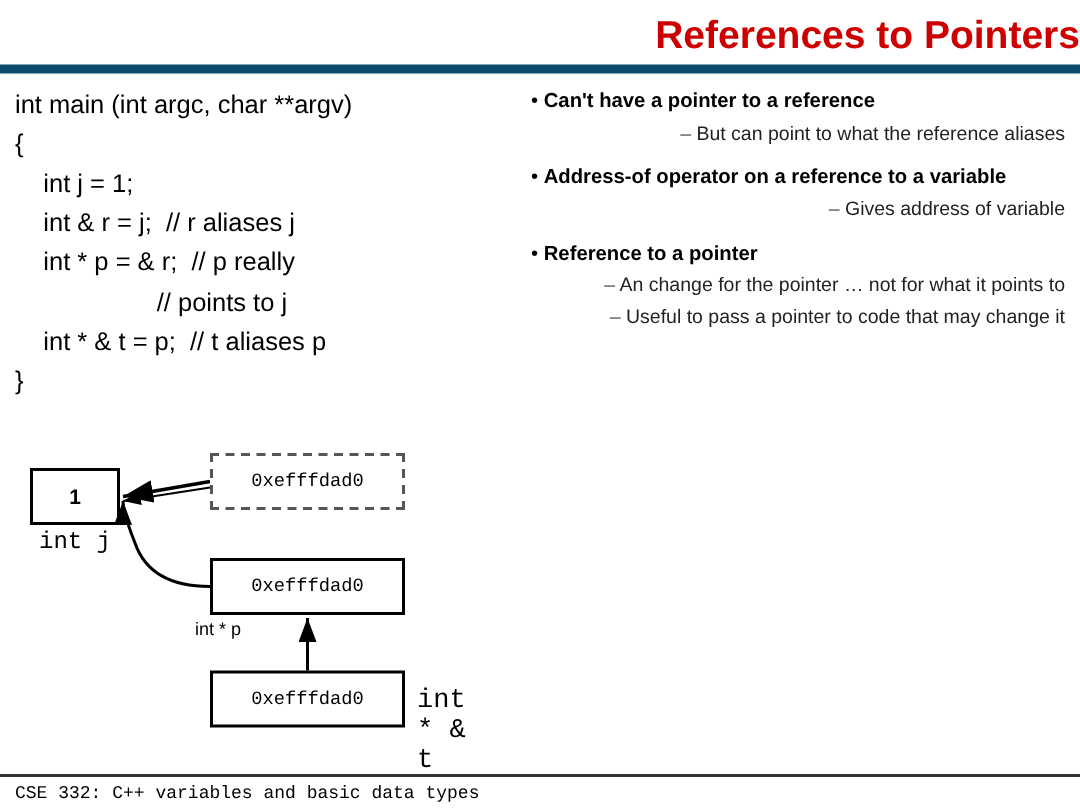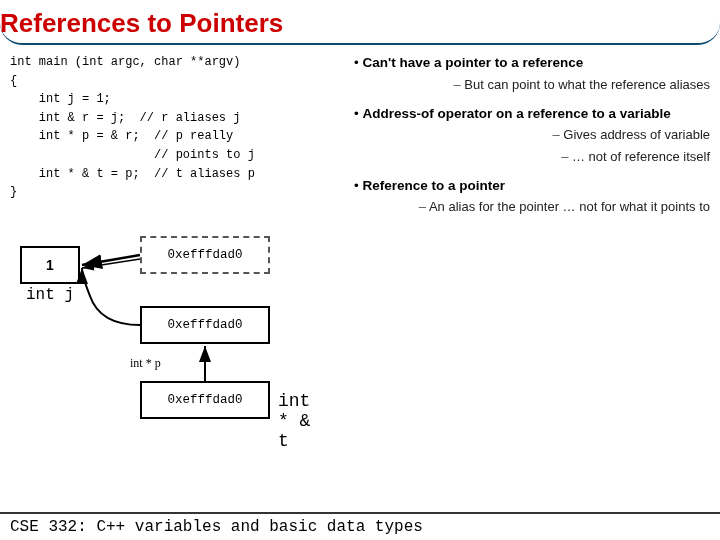--- a/index.html
+++ b/index.html
@@ -12,24 +12,23 @@
     }
 
     .page {
       width: 720px;
       height: 540px;
       display: flex;
       flex-direction: column;
     }
 
     .title-area {
-      text-align: left;
+      text-align: right;
       padding: 8px 0 4px 0;
-      border-bottom: 2px solid #0c4a6e;
-      border-radius: 22px;
+      border-bottom: 6px solid #0c4a6e;
     }
 
     .title-text {
       font-size: 26px;
       font-weight: bold;
       color: #cc0000;
     }
 
     .content-area {
       display: flex;
@@ -38,22 +37,22 @@
     }
 
     
     .left-panel {
       width: 330px;
       display: flex;
       flex-direction: column;
     }
 
     .code-block {
-      font-family: Liberation Mono, monospace;
-      font-size: 12px;
+      font-family: Liberation Sans, sans-serif;
+      font-size: 17px;
       color: #000;
       line-height: 1.55;
       white-space: pre;
       margin-bottom: 10px;
     }
 
     
     .diagram-area {
       position: relative;
       width: 320px;
@@ -122,22 +121,22 @@
       display: flex;
       align-items: center;
       justify-content: center;
       font-family: 'Courier New', monospace;
       font-size: 12.5px;
     }
 
     .label-int-p {
       position: absolute;
       left: 120px;
-      top: 140px;
-      font-family: Liberation Serif, serif;
+      top: 130px;
+      font-family: Liberation Sans, sans-serif;
       font-size: 12px;
     }
 
     
     .box-t {
       position: absolute;
       left: 130px;
       top: 165px;
       width: 130px;
       height: 38px;
@@ -189,21 +188,21 @@
     }
 
     .dash {
       color: #555;
     }
 
     .footer-bar {
       border-top: 2px solid #333;
       padding: 4px 10px;
       font-family: 'Courier New', monospace;
-      font-size: 16px;
+      font-size: 12px;
       color: #000;
       background: #fff;
     }
   </style>
 </head>
 <body>
 
 <div class="page">
 
   <div class="title-area">
@@ -274,30 +273,30 @@
           <span class="dash">–</span> <span>But can point to what the reference aliases</span>
         </div>
       </div>
 
       <div class="bullet-main">
         <span>•</span>
         <strong><span class="bullet-text">Address-of operator on a reference to a variable</span></strong>
         <div class="bullet-sub">
           <span class="dash">–</span> <span>Gives address of variable</span>
         </div>
-        <div class="bullet-sub">
-          <span class="dash">–</span> <span>… not of reference itself</span>
-        </div>
       </div>
 
       <div class="bullet-main">
         <span>•</span>
         <strong><span class="bullet-text">Reference to a pointer</span></strong>
         <div class="bullet-sub">
-          <span class="dash">–</span> <span>An alias for the pointer … not for what it points to</span>
+          <span class="dash">–</span> <span>An change for the pointer … not for what it points to</span>
+        </div>
+        <div class="bullet-sub">
+          <span class="dash">–</span> <span>Useful to pass a pointer to code that may change it</span>
         </div>
       </div>
 
     </div>
   </div>
 
   <div class="footer-bar">
     <span>CSE 332: C++ variables and basic data types</span>
   </div>
 </div>

